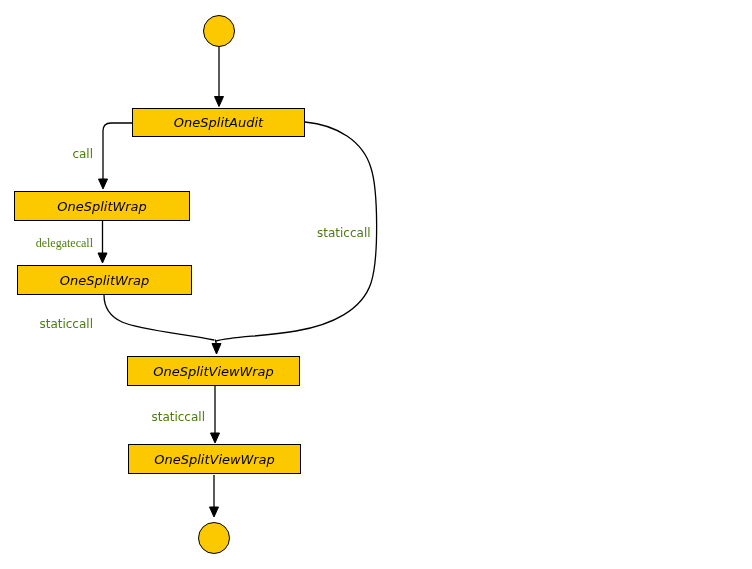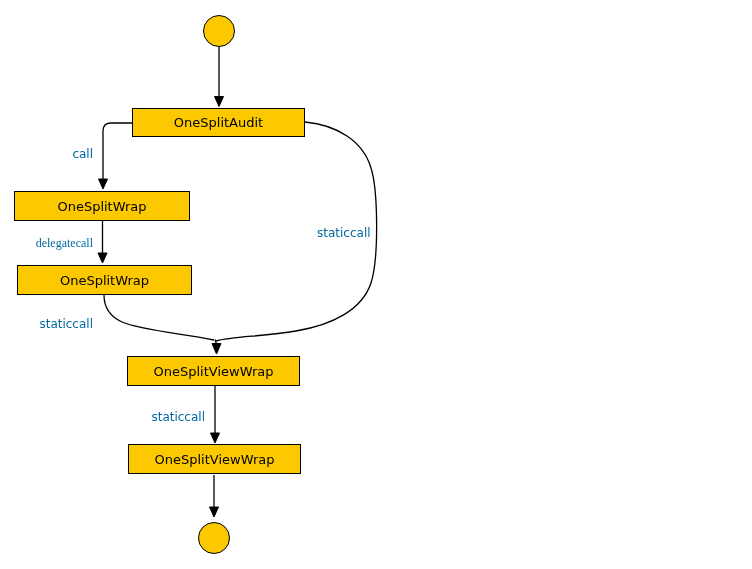--- a/index.html
+++ b/index.html
@@ -37,33 +37,34 @@
     box-sizing: border-box;
     background: #FCC800;
     border: 1.4px solid #000000;
     color: #000000;
     font-size: 13px;
     text-align: center;
     display: flex;
     align-items: center;
     justify-content: center;
     white-space: nowrap;
+    font-style: italic;
   }
   .terminal {
     position: absolute;
     box-sizing: border-box;
     background: #FCC800;
     border: 1.6px solid #000000;
     border-radius: 50%;
     width: 32px;
     height: 32px;
   }
   .edge-label {
     position: absolute;
-    color: #0369a1;
+    color: #4d7c0f;
     font-size: 12px;
     line-height: 14px;
     white-space: nowrap;
   }
 </style>
 </head>
 <body>
 
 <div class="canvas">
 

